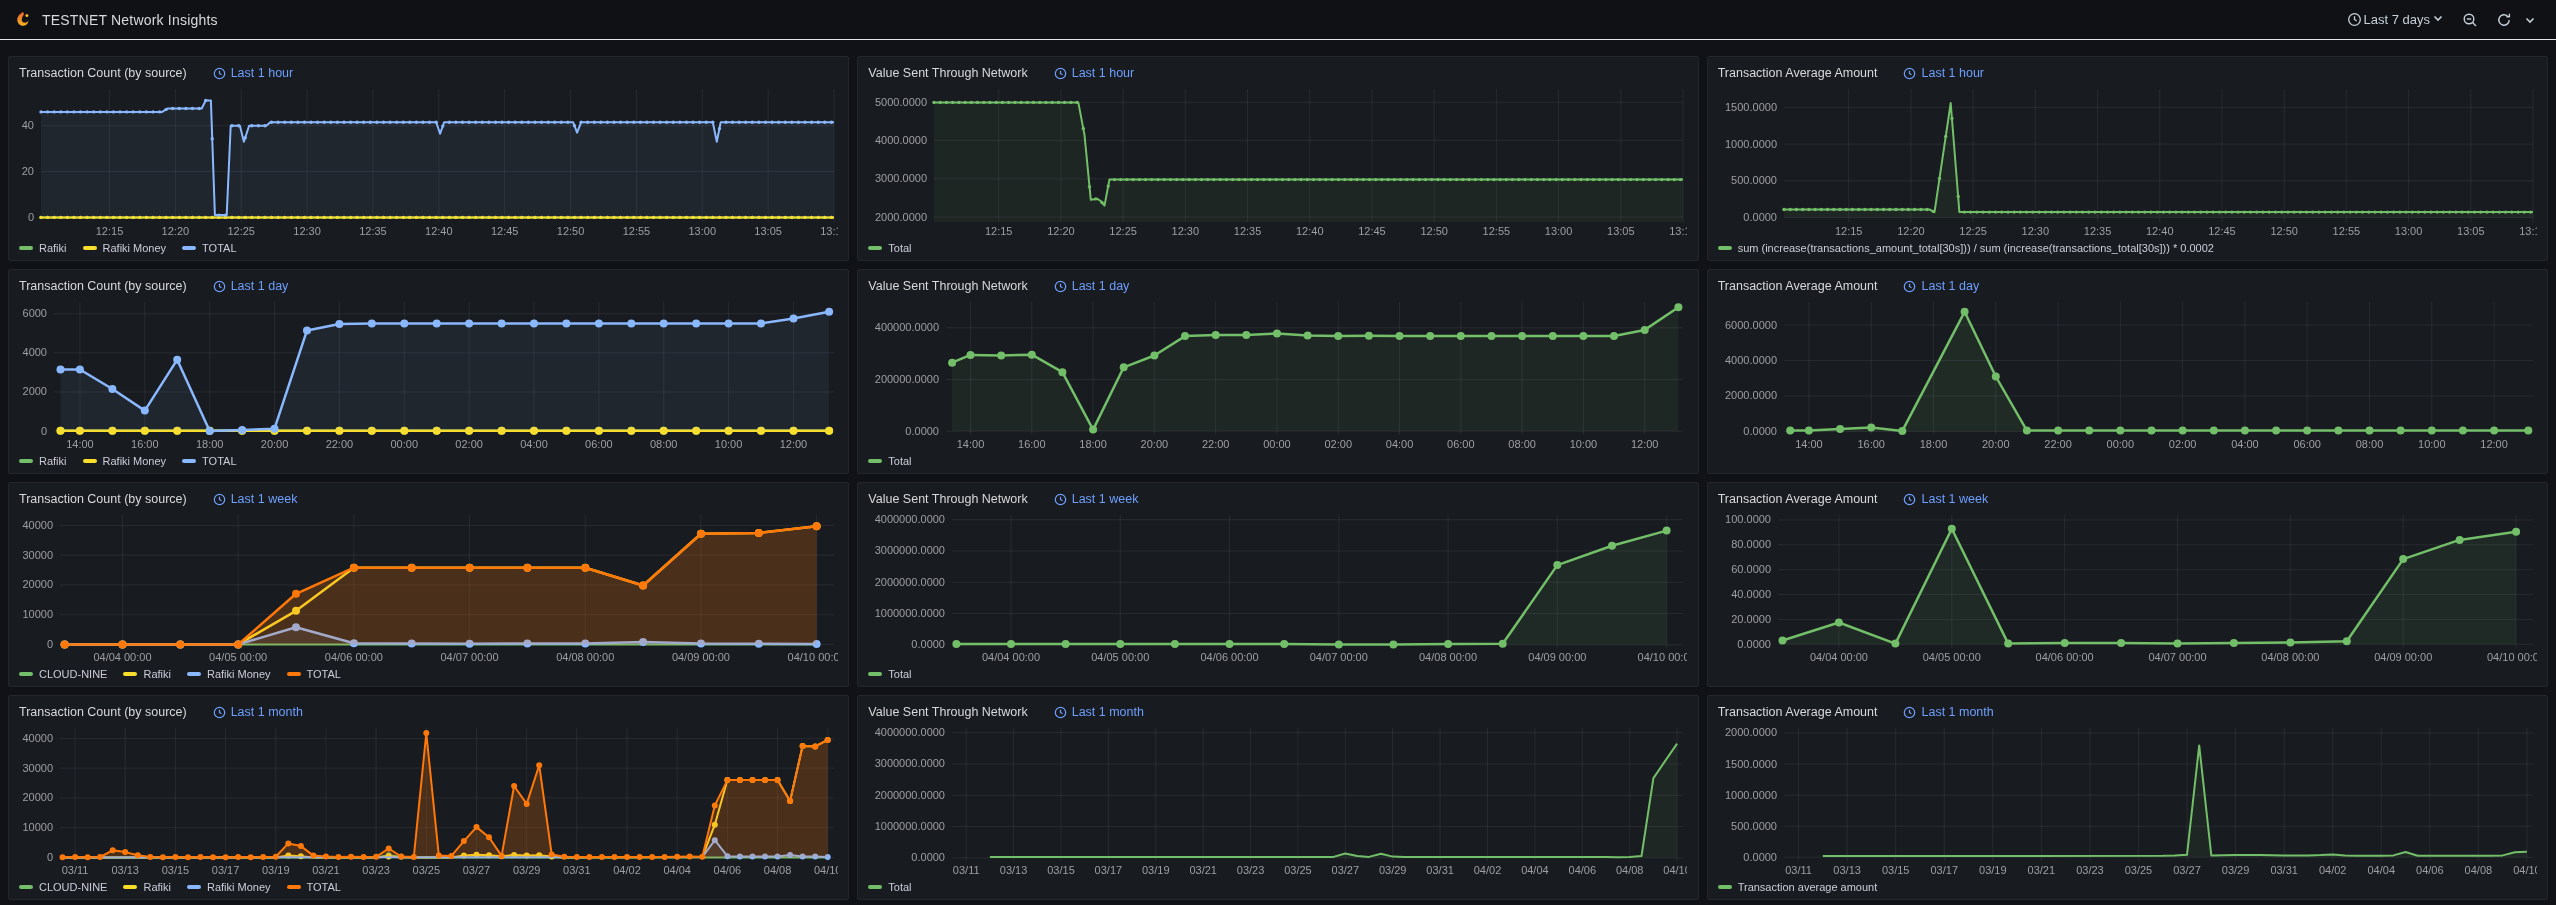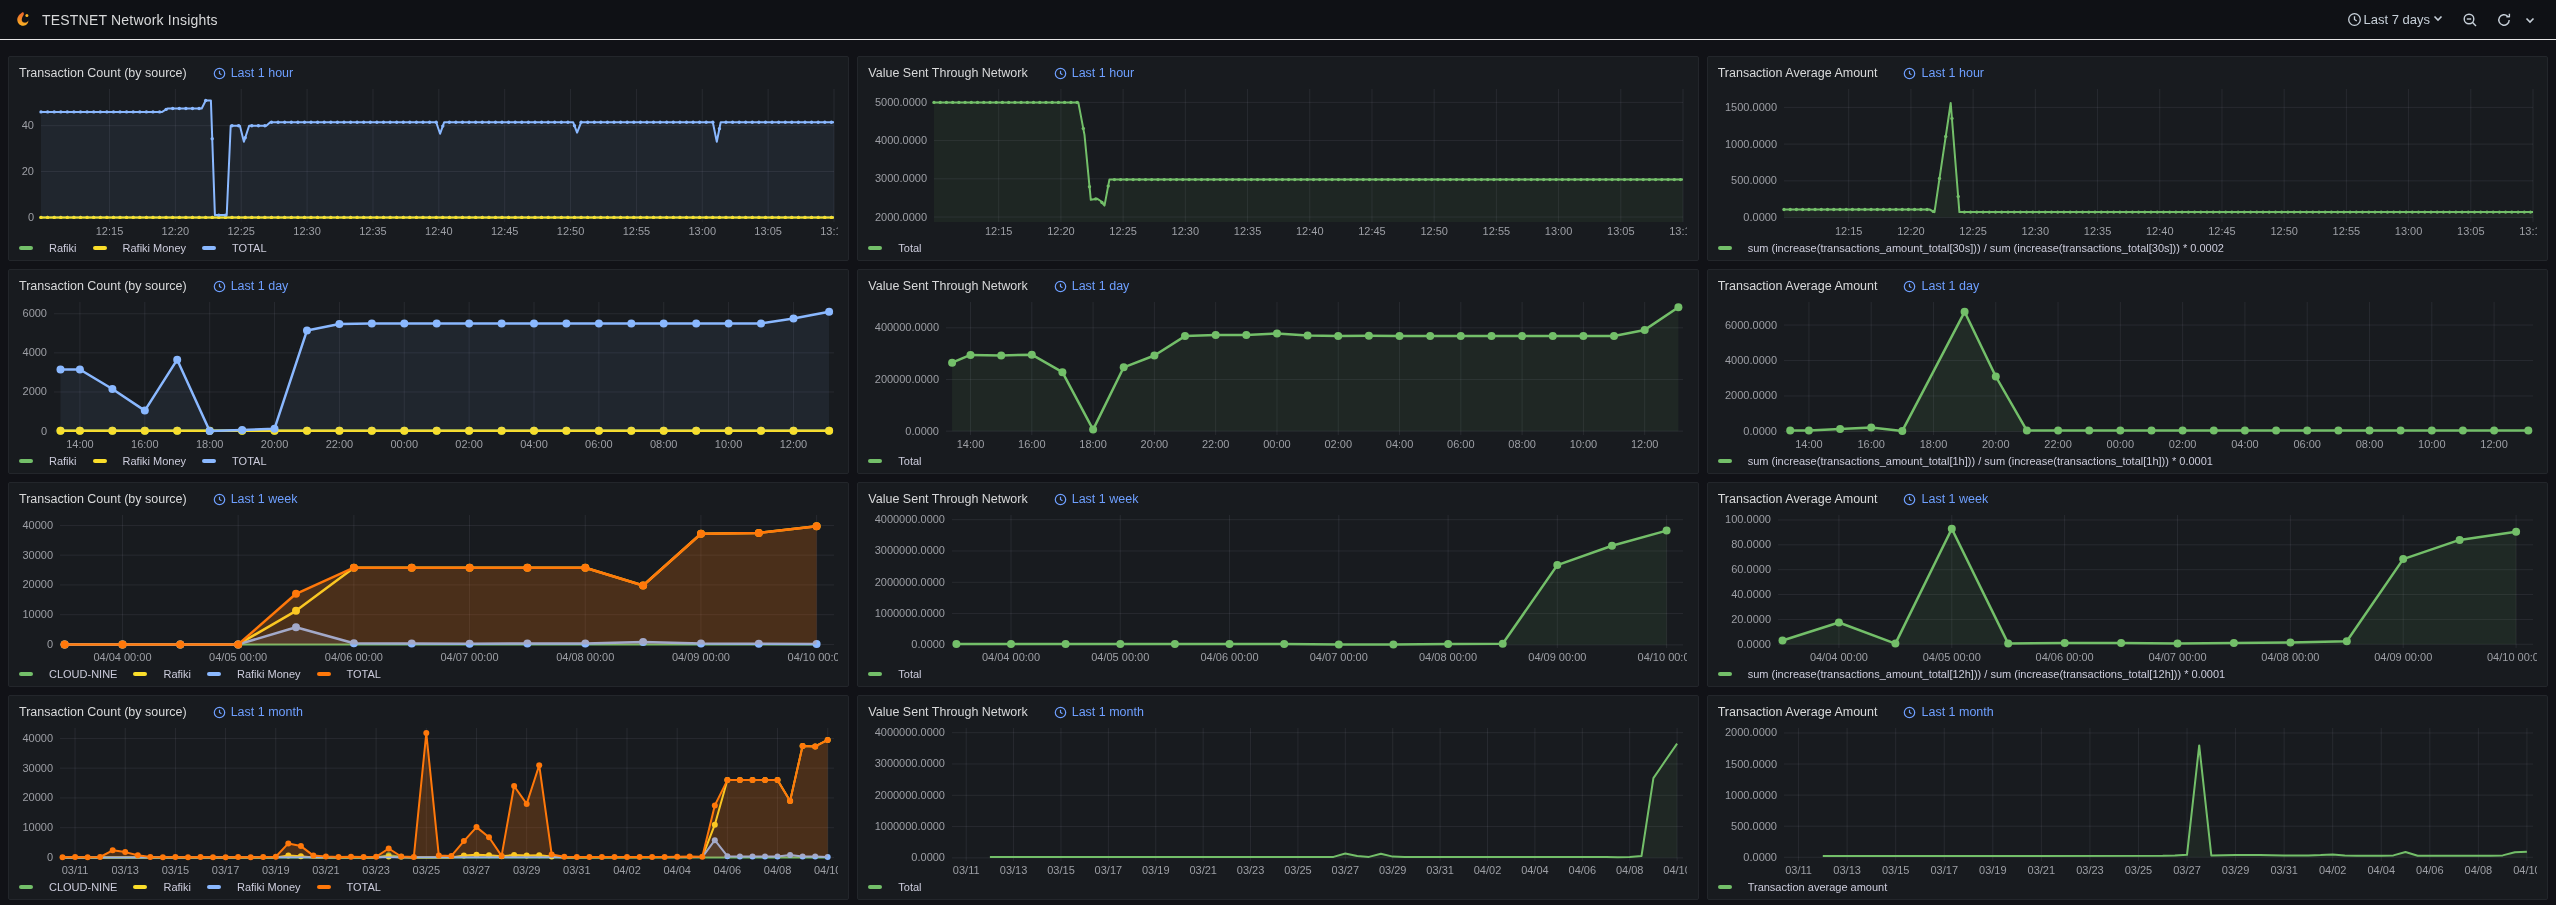--- a/index.html
+++ b/index.html
@@ -33,21 +33,21 @@
   }
   .panel-header { display:flex; align-items:center; gap:26px; height:22px; flex:none; }
   .panel-title { font-size:12.5px; font-weight:500; color:#d8d9da; white-space:nowrap; }
   .time-link {
     display:flex; align-items:center; gap:5px; font-size:12.5px; color:#6e9fff;
     cursor:pointer; white-space:nowrap;
   }
   .chart { flex:1 1 auto; min-height:0; position:relative; }
   .chart svg { position:absolute; left:0; top:0; }
   .legend { flex:none; height:18px; display:flex; align-items:center; gap:16px; overflow:hidden; }
-  .legend-item { display:flex; align-items:center; gap:16px; cursor:pointer; white-space:nowrap; }
+  .legend-item { display:flex; align-items:center; gap:6px; cursor:pointer; white-space:nowrap; }
   .legend-swatch { width:14px; height:4px; border-radius:2px; flex:none; }
   .legend-label { font-size:11px; color:#ccccdc; }
   svg text { font-family:"Liberation Sans","DejaVu Sans",sans-serif; }
 </style>
 </head>
 <body>
 
 <div class="navbar">
   <div class="nav-left">
     <span style="display:flex;">
@@ -1186,26 +1186,20 @@
           <text x="340.06237006237006" y="151" text-anchor="middle" font-size="11" fill="#9d9fa5">22:00</text>
           <text x="402.3492723492724" y="151" text-anchor="middle" font-size="11" fill="#9d9fa5">00:00</text>
           <text x="464.63617463617464" y="151" text-anchor="middle" font-size="11" fill="#9d9fa5">02:00</text>
           <text x="526.9230769230769" y="151" text-anchor="middle" font-size="11" fill="#9d9fa5">04:00</text>
           <text x="589.2099792099792" y="151" text-anchor="middle" font-size="11" fill="#9d9fa5">06:00</text>
           <text x="651.4968814968815" y="151" text-anchor="middle" font-size="11" fill="#9d9fa5">08:00</text>
           <text x="713.7837837837839" y="151" text-anchor="middle" font-size="11" fill="#9d9fa5">10:00</text>
           <text x="776.0706860706861" y="151" text-anchor="middle" font-size="11" fill="#9d9fa5">12:00</text>
         </svg>
       </div>
-      <div class="legend">
-        <span class="legend-item">
-          <span class="legend-swatch" style="background: rgb(115, 191, 105);"></span>
-          <span class="legend-label">sum (increase(transactions_amount_total[1h])) / sum (increase(transactions_total[1h])) * 0.0001</span>
-        </span>
-      </div>
     </div>
     <div class="panel">
       <div class="panel-header">
         <span class="panel-title">Transaction Count (by source)</span>
         <span class="time-link">
           <span style="display: flex;">
             <svg width="13" height="13" viewBox="0 0 16 16" fill="none" stroke="#6e9fff" stroke-width="1.5">
               <circle cx="8" cy="8" r="6.4"></circle>
               <path d="M8 4.5V8l2.4 1.6"></path>
             </svg>
@@ -1423,26 +1417,20 @@
           <text x="53" y="38.331775700934585" text-anchor="end" font-size="11" fill="#9d9fa5">80.0000</text>
           <text x="53" y="13.471962616822431" text-anchor="end" font-size="11" fill="#9d9fa5">100.0000</text>
           <text x="120.94170403587444" y="151" text-anchor="middle" font-size="11" fill="#9d9fa5">04/04 00:00</text>
           <text x="233.79671150971598" y="151" text-anchor="middle" font-size="11" fill="#9d9fa5">04/05 00:00</text>
           <text x="346.65171898355754" y="151" text-anchor="middle" font-size="11" fill="#9d9fa5">04/06 00:00</text>
           <text x="459.5067264573991" y="151" text-anchor="middle" font-size="11" fill="#9d9fa5">04/07 00:00</text>
           <text x="572.3617339312406" y="151" text-anchor="middle" font-size="11" fill="#9d9fa5">04/08 00:00</text>
           <text x="685.2167414050822" y="151" text-anchor="middle" font-size="11" fill="#9d9fa5">04/09 00:00</text>
           <text x="798.0717488789237" y="151" text-anchor="middle" font-size="11" fill="#9d9fa5">04/10 00:00</text>
         </svg>
-      </div>
-      <div class="legend">
-        <span class="legend-item">
-          <span class="legend-swatch" style="background: rgb(115, 191, 105);"></span>
-          <span class="legend-label">sum (increase(transactions_amount_total[12h])) / sum (increase(transactions_total[12h])) * 0.0001</span>
-        </span>
       </div>
     </div>
     <div class="panel">
       <div class="panel-header">
         <span class="panel-title">Transaction Count (by source)</span>
         <span class="time-link">
           <span style="display: flex;">
             <svg width="13" height="13" viewBox="0 0 16 16" fill="none" stroke="#6e9fff" stroke-width="1.5">
               <circle cx="8" cy="8" r="6.4"></circle>
               <path d="M8 4.5V8l2.4 1.6"></path>

